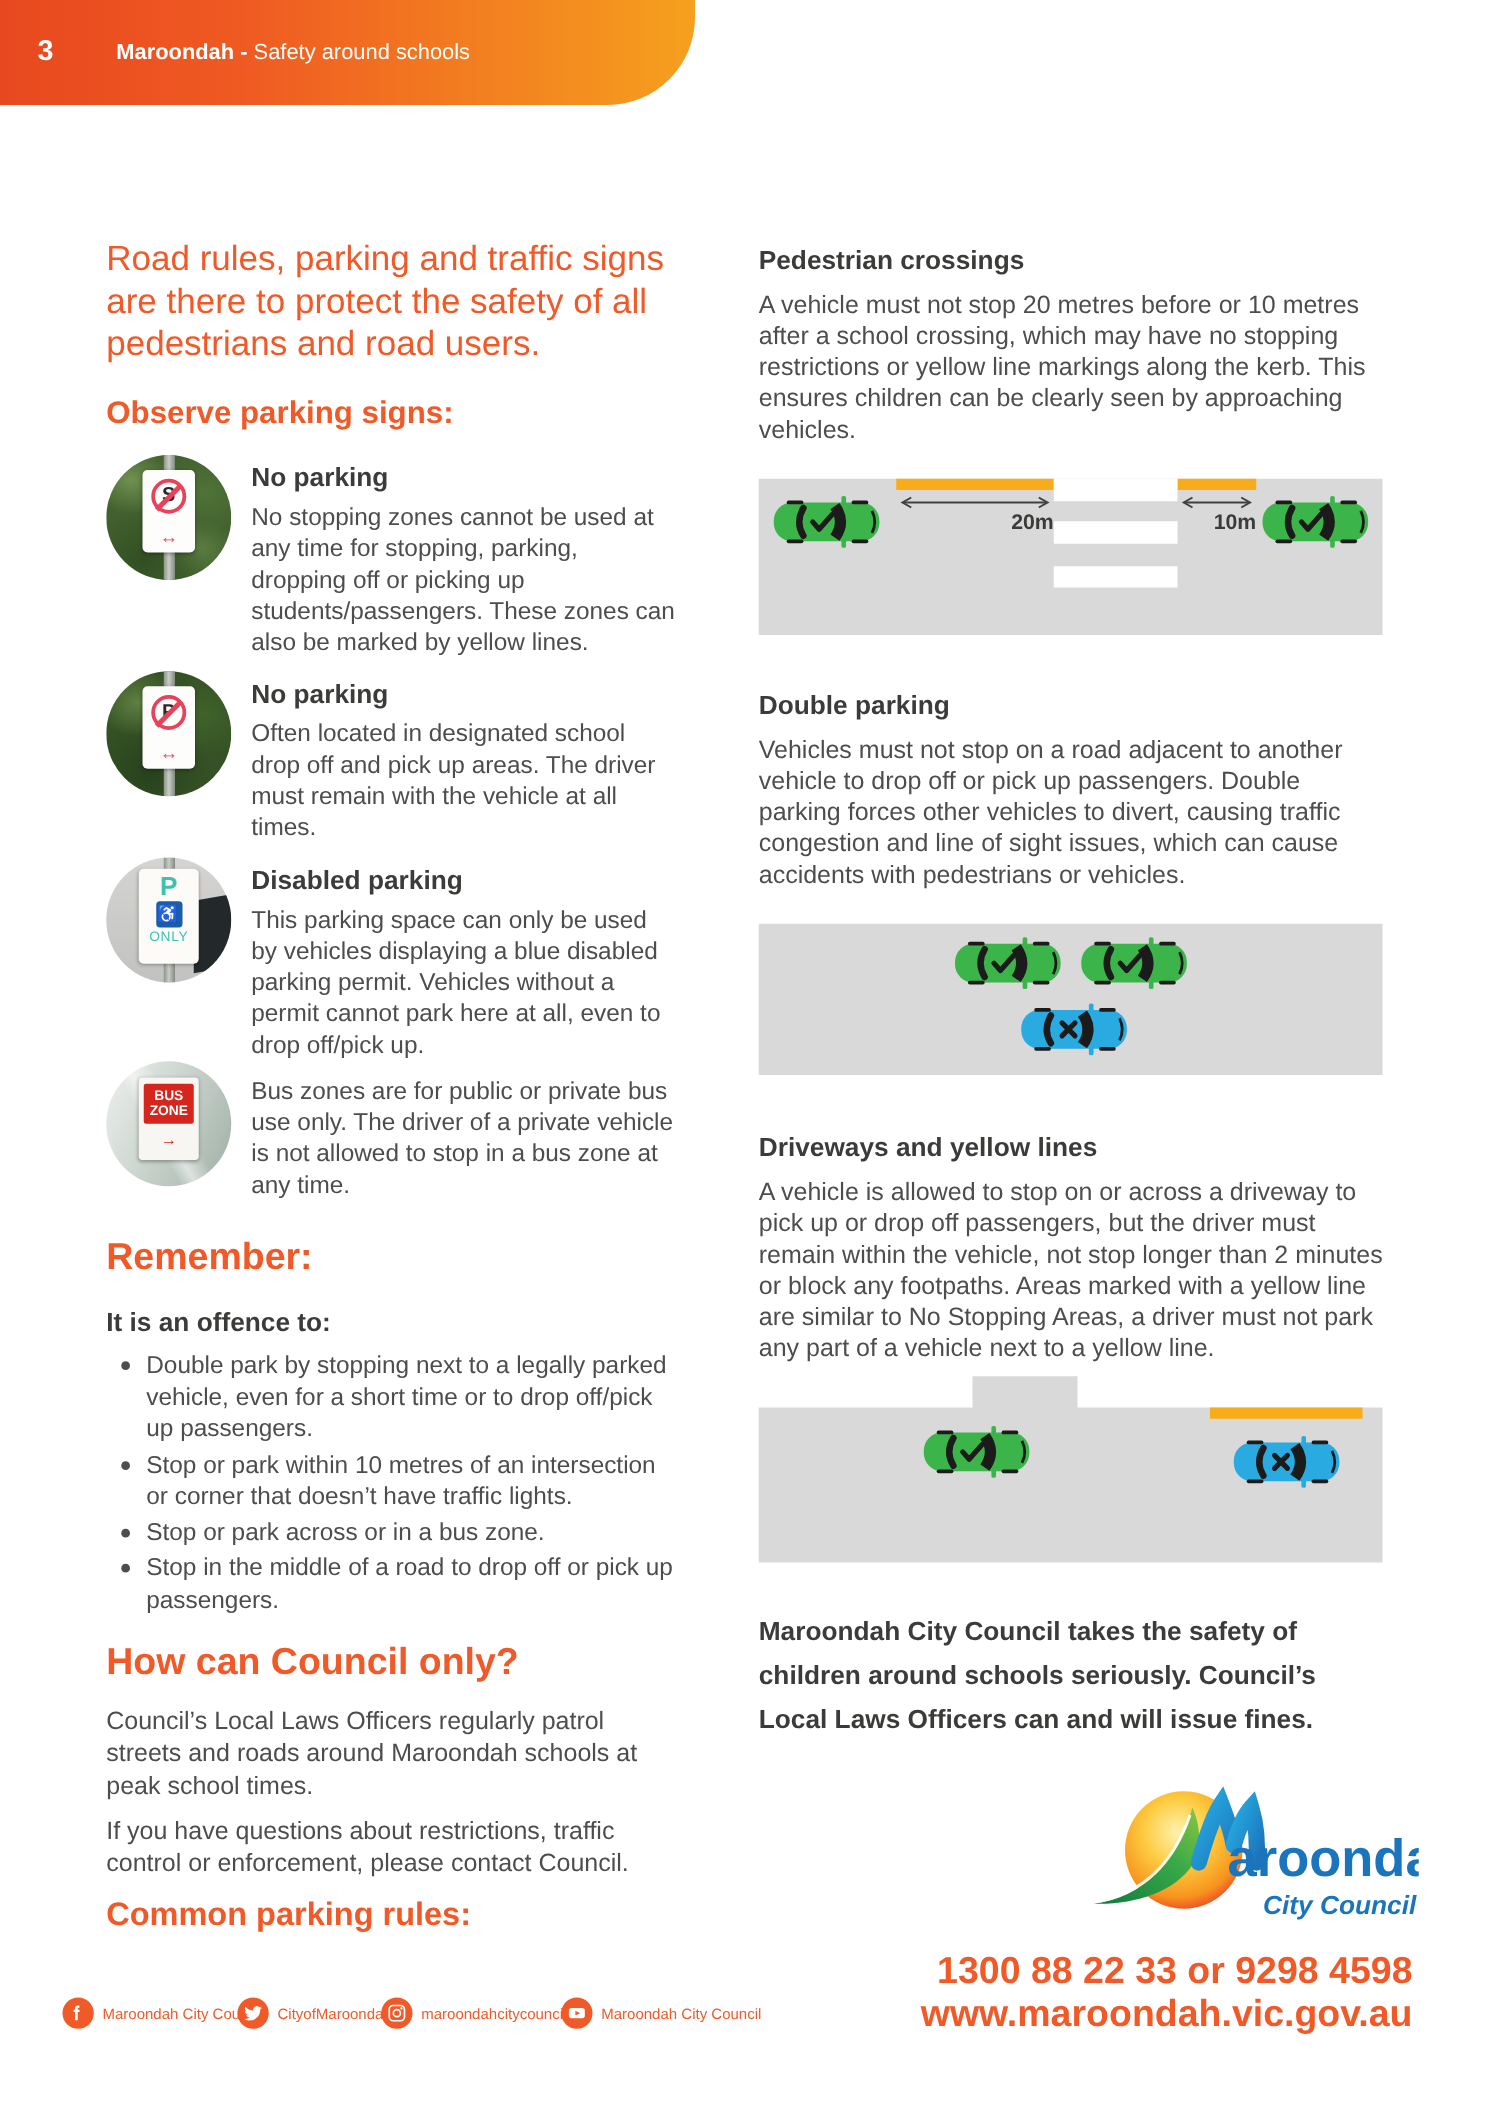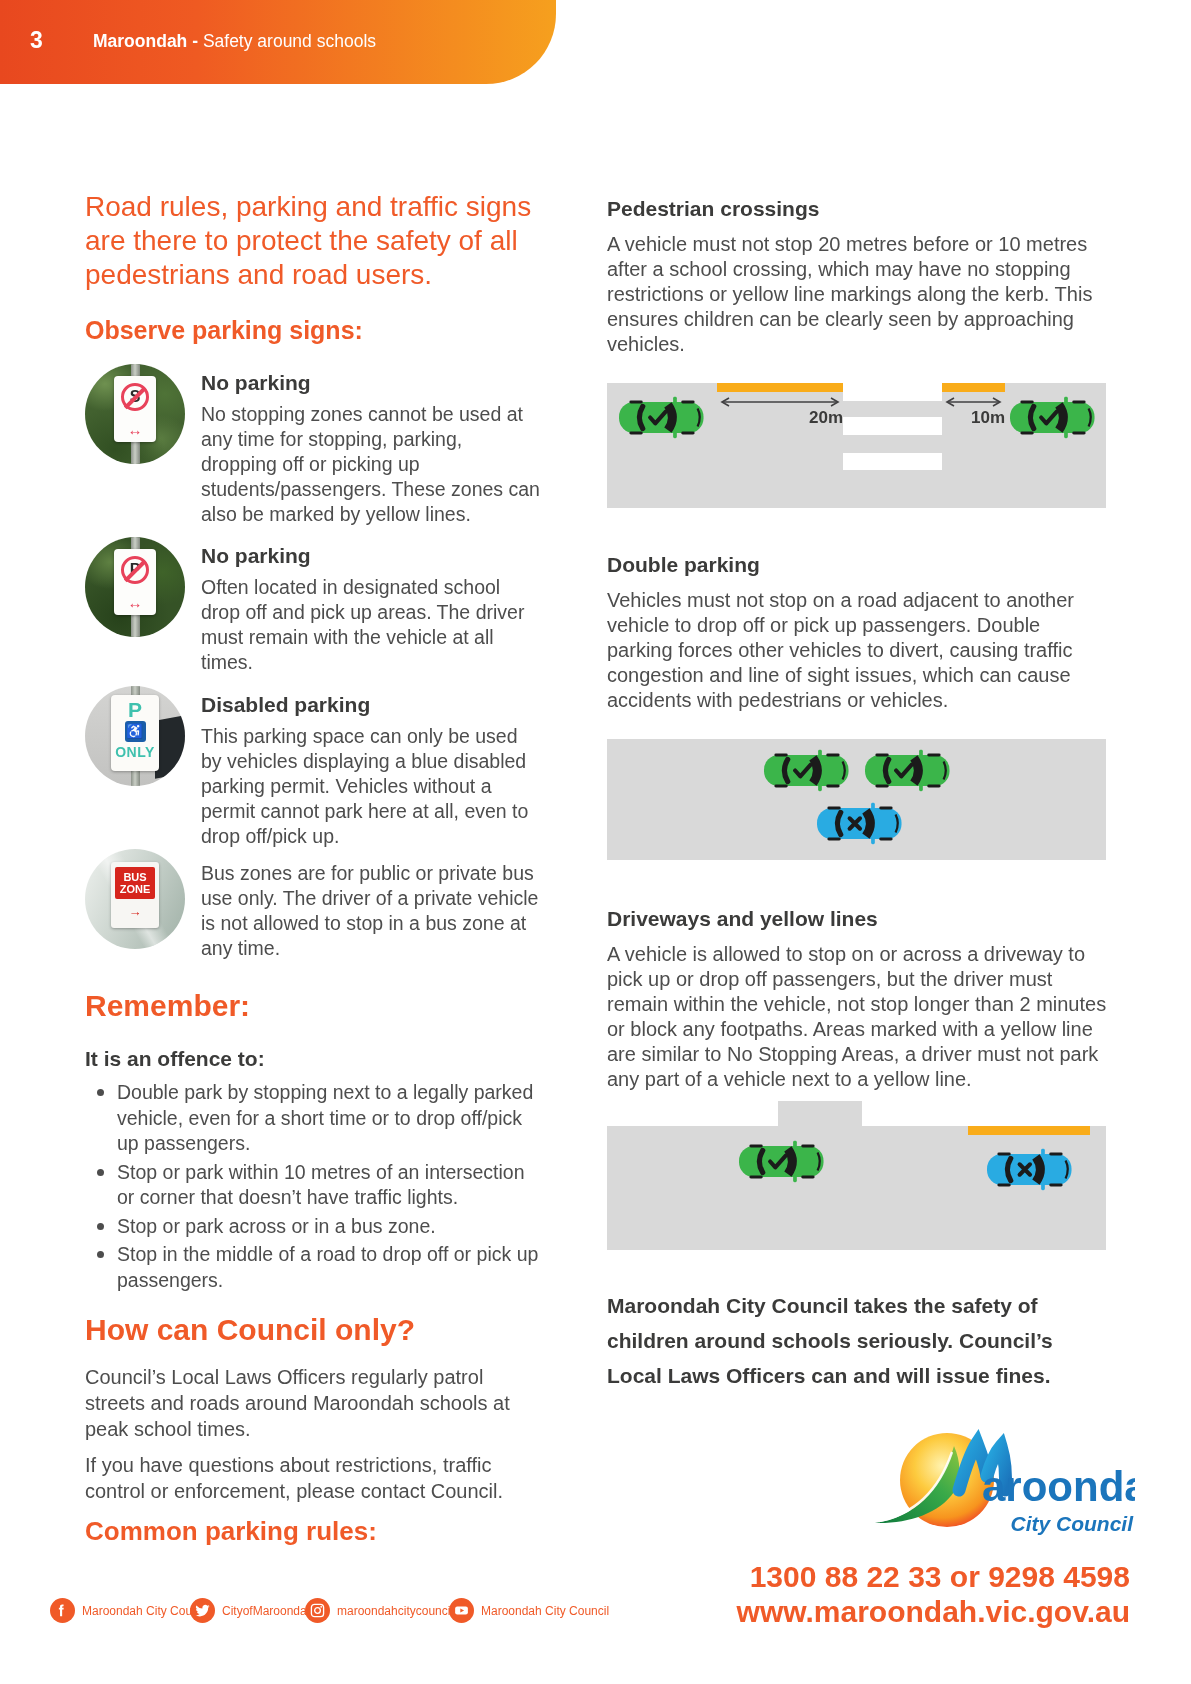--- a/index.html
+++ b/index.html
@@ -54,21 +54,21 @@
        radial-gradient(55px 45px at 25% 25%,#5f8142 0%,transparent 60%),
        radial-gradient(60px 50px at 78% 35%,#3f6329 0%,transparent 65%),
        radial-gradient(70px 60px at 35% 80%,#27421b 0%,transparent 70%),#355226;}
   #ph3{background:linear-gradient(180deg,#d4d4d2,#c2c2c0);}
   #ph3 .win{position:absolute;right:0;top:32px;width:30px;height:58px;background:#23282b;transform:skewY(-10deg);}
   .ps3{position:absolute;left:26px;top:9px;width:48px;height:76px;background:#fcfbf8;border-radius:4px;
        box-shadow:0 1px 3px rgba(0,0,0,.3);display:flex;flex-direction:column;align-items:center;}
   .p3p{color:#3FC1AE;font-size:21px;font-weight:bold;line-height:21px;margin-top:4px;}
   .p3sq{width:21px;height:21px;background:#1B5EA8;border-radius:3px;color:#fff;font-size:14px;line-height:21px;
         text-align:center;margin-top:1px;}
-  .p3only{color:#3FC1AE;font-size:14px;font-weight:bold;margin-top:2px;letter-spacing:.5px;}
+  .p3only{color:#3FC1AE;font-size:11px;font-weight:normal;margin-top:2px;letter-spacing:.5px;}
   #ph4{background:linear-gradient(115deg,#eef1ee 0%,#ccd5cf 45%,#9fb0a6 100%);}
   #ph4::before{content:"";position:absolute;inset:0;
        background:linear-gradient(60deg,transparent 38%,rgba(255,255,255,.55) 46%,transparent 58%);}
   .ps4{position:absolute;left:26px;top:13px;width:48px;height:66px;background:#f7f6f3;border-radius:3px;
        box-shadow:0 1px 3px rgba(0,0,0,.3);}
   .bus-red{margin:5px auto 0;width:40px;height:32px;background:#D6251D;border-radius:2px;color:#fff;
        font-weight:bold;font-size:11px;line-height:12px;display:flex;flex-direction:column;align-items:center;justify-content:center;}
   .bus-arr{color:#D6251D;font-size:13px;font-weight:bold;margin-top:5px;text-align:center;}
 
   

